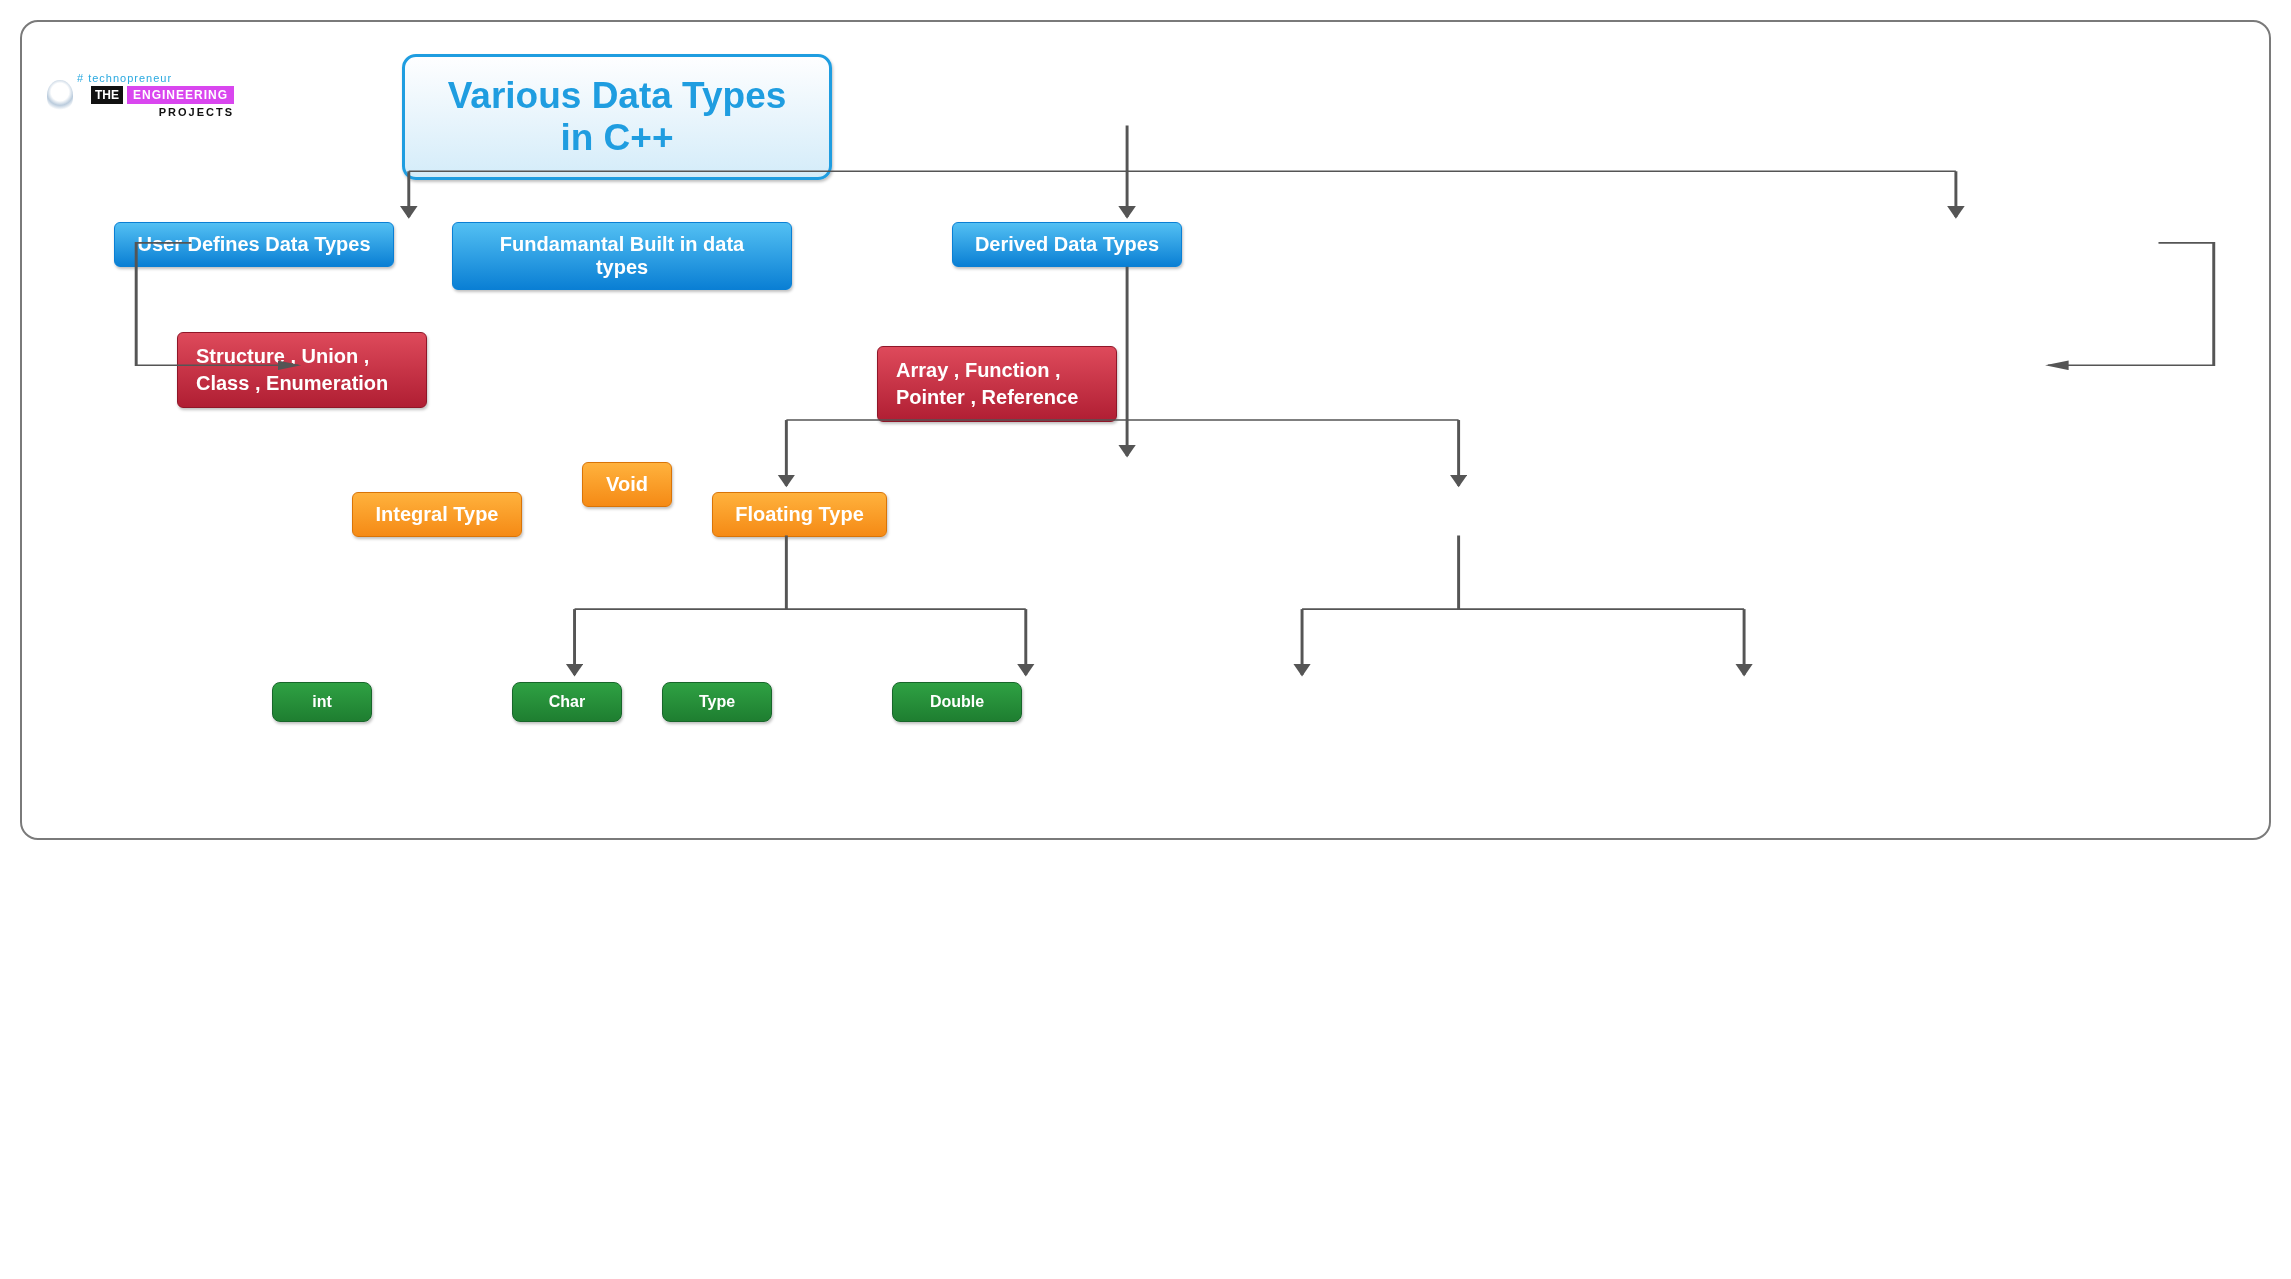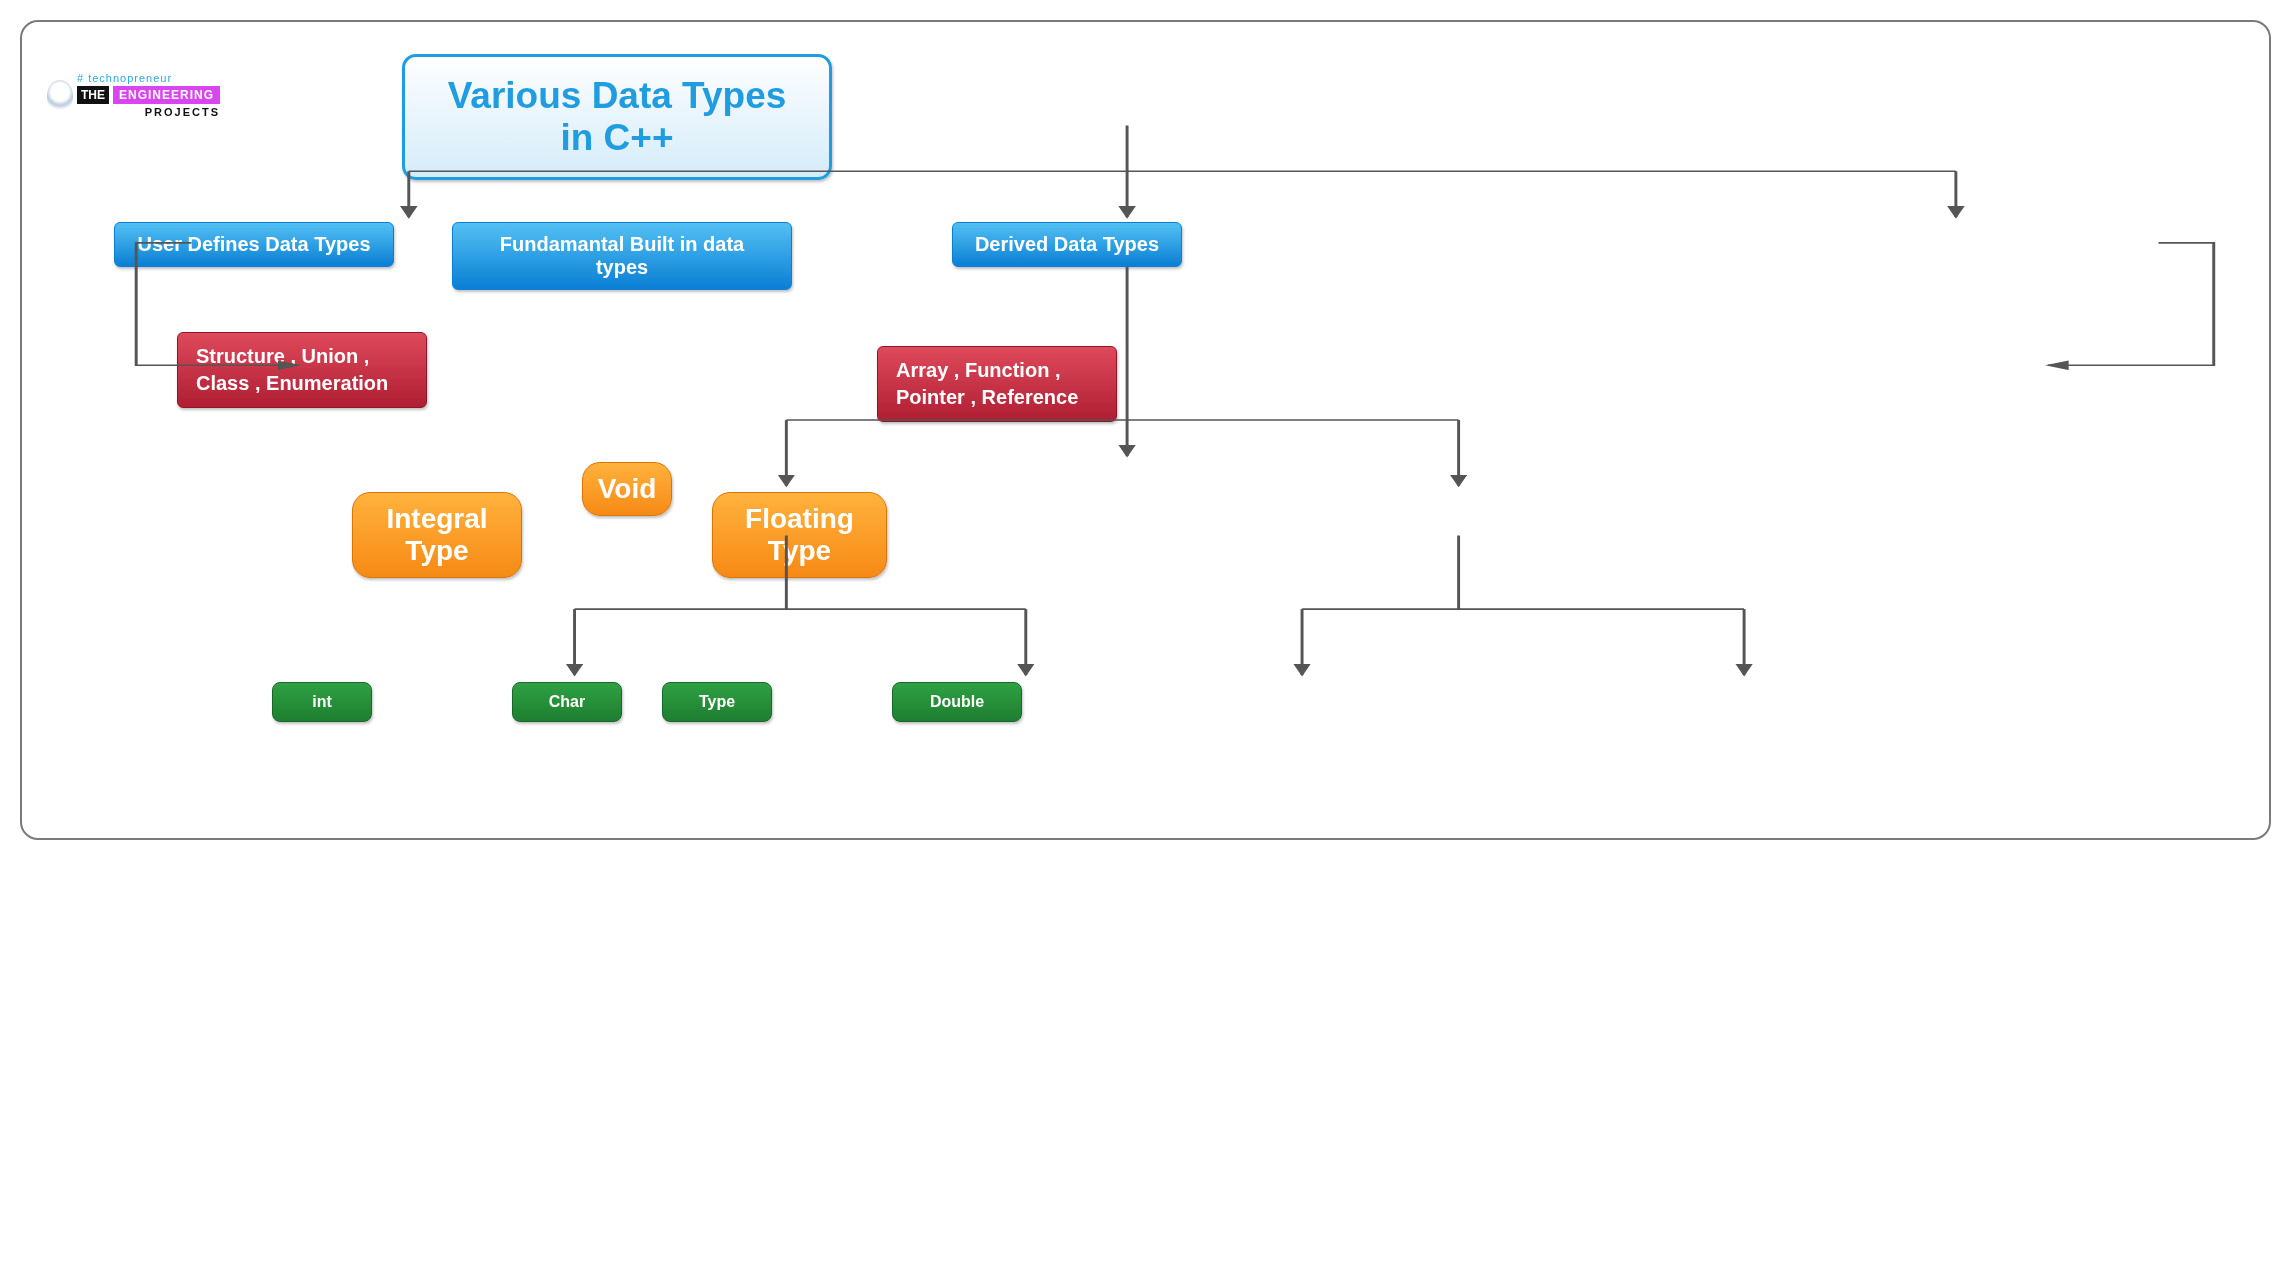--- a/index.html
+++ b/index.html
@@ -16,21 +16,21 @@
     position: relative;
     background: #fff;
   }
   .logo {
     position: absolute;
     top: 50px; left: 55px;
     font-size: 12px;
     color: #555;
   }
   .logo .hash { color:#2aa9e0; font-size:11px; letter-spacing:1px; }
-  .logo .row2 { display:flex; align-items:flex-start; gap:4px; margin-top:2px;}
+  .logo .row2 { display:flex; align-items:flex-start; gap:4px; margin-top:2px;margin-left:14px;}
   .logo .the { background:#111; color:#fff; padding:2px 4px; font-weight:bold; font-size:12px;}
   .logo .eng { background:#d946ef; color:#fff; padding:2px 6px; font-weight:bold; font-size:12px; letter-spacing:1px;}
   .logo .proj { color:#111; font-weight:bold; letter-spacing:2px; font-size:11px; margin-top:2px; text-align:right;}
   .logo .robot {
     width:26px; height:30px; position:absolute; left:-30px; top:8px;
     background: radial-gradient(circle at 50% 40%, #fff 40%, #bcd 60%, #fff 80%);
     border-radius:50% 50% 40% 40%;
   }
 
   .node {
@@ -64,22 +64,22 @@
     border: 1px solid #8f1628;
     font-size: 20px;
     border-radius: 6px;
     text-align: left;
     justify-content: flex-start;
     line-height: 1.35;
   }
   .orange {
     background: linear-gradient(to bottom, #ffb23d, #f58a15);
     border: 1px solid #d97407;
-    font-size: 28px;
-    border-radius: 18px;
+    font-size: 20px;
+    border-radius: 6px;
   }
   .green {
     background: linear-gradient(to bottom, #2fa143, #1e7e30);
     border: 1px solid #17662a;
     font-size: 16px;
     border-radius: 8px;
     padding: 10px 28px;
   }
   svg.arrows {
     position:absolute; top:0; left:0; width:100%; height:100%;

